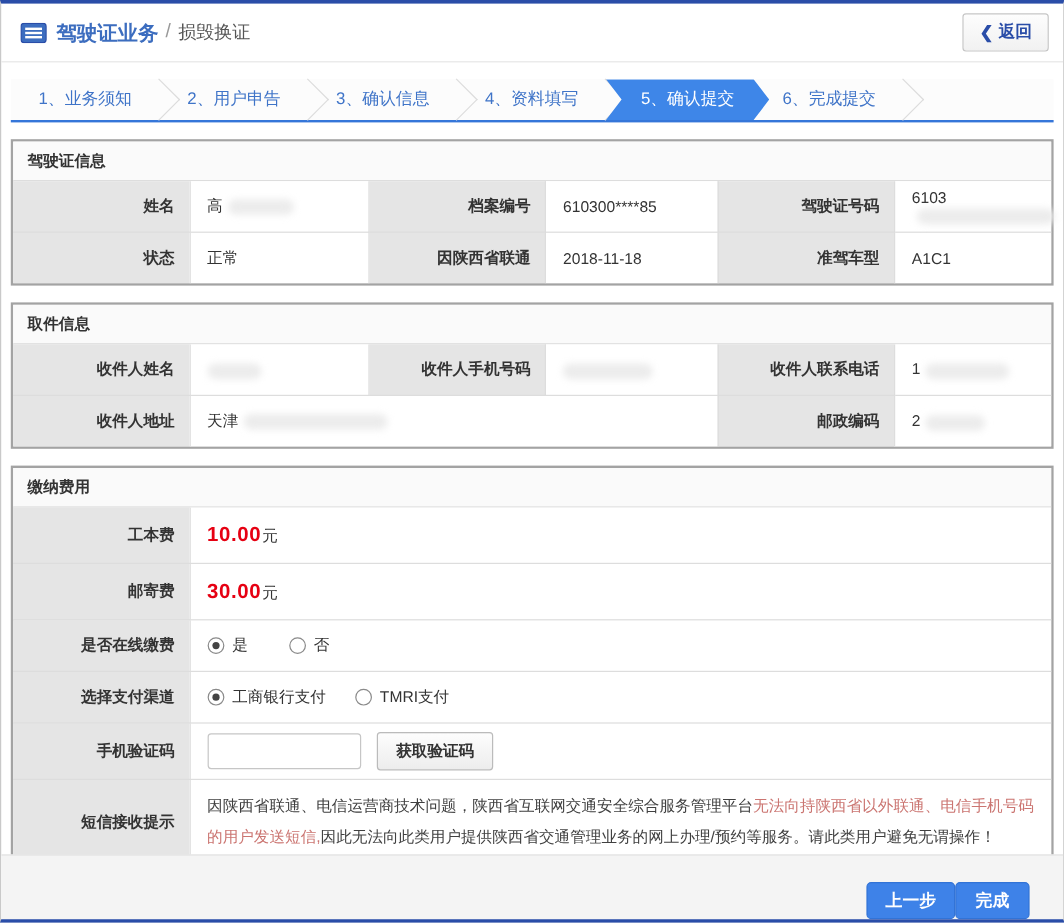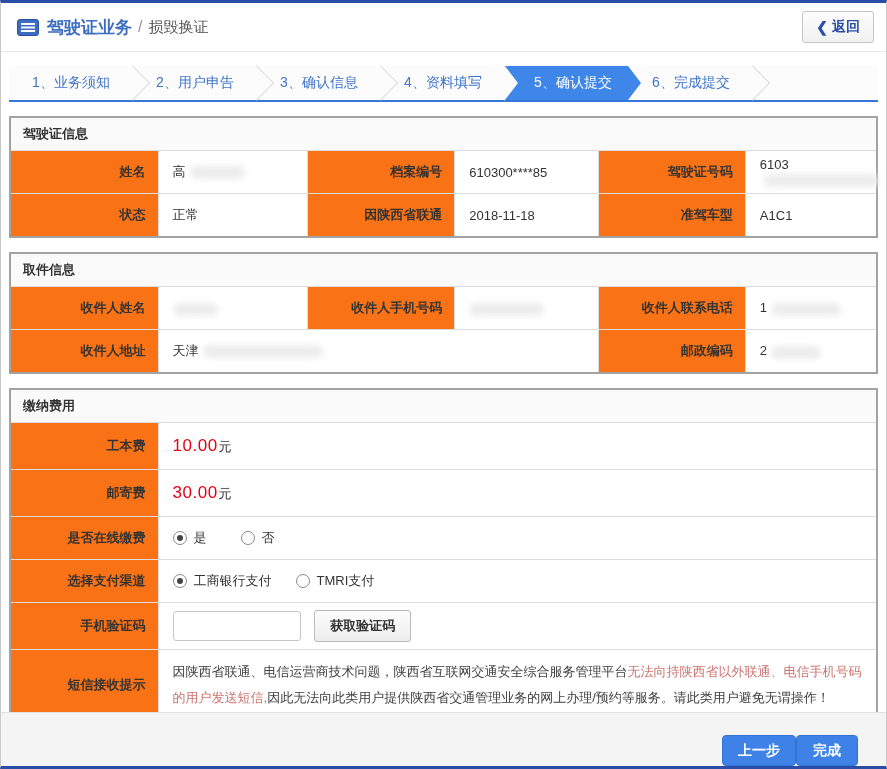--- a/index.html
+++ b/index.html
@@ -35,26 +35,26 @@
   }
   .step.active{
     background:#3e86e8;color:#ffffff;width:136px;margin-right:-12px;z-index:2;
     clip-path:polygon(0 0,calc(100% - 13px) 0,100% 50%,calc(100% - 13px) 100%,0 100%,13px 50%);
   }
   
   .section{margin:14px 8px 0 8px;border:2px solid #a3a3a3;}
   .section-title{padding:7px 12px;background:#fafafa;border-bottom:1px solid #ddd;font-size:13px;font-weight:bold;color:#333;}
   table.info{width:100%;border-collapse:collapse;border-style:hidden;table-layout:fixed;}
   table.info td{border:1px solid #ddd;height:42px;font-size:13px;vertical-align:middle;}
-  td.lbl{background:#f97316;text-align:right;padding:0 12px 0 4px;font-weight:bold;color:#333;}
+  td.lbl{background:#e5e5e5;text-align:right;padding:0 12px 0 4px;font-weight:bold;color:#333;}
   td.val{background:#fff;padding:0 8px 0 14px;color:#333;}
   .mask{display:inline-block;height:13px;border-radius:7px;background:#ececec;filter:blur(3px);vertical-align:middle;margin-left:4px;}
   .m55{width:55px}.m115{width:115px}.m45{width:45px;margin-left:0}.m75{width:75px;margin-left:0}.m70{width:70px}.m120{width:120px}.m50{width:50px}
   
-  .amount{font-size:17px;font-weight:normal;color:#e60012;letter-spacing:.5px;}
+  .amount{font-size:17px;font-weight:bold;color:#e60012;letter-spacing:.5px;}
   .unit{font-size:13px;color:#333;margin-left:1px;}
   .radio-row{display:flex;align-items:center;gap:8px;}
   .radio{width:14px;height:14px;border:1px solid #8a8a8a;border-radius:50%;display:inline-block;position:relative;background:#fff;box-sizing:border-box;flex:none;}
   .radio.selected::after{content:"";position:absolute;left:3px;top:3px;right:3px;bottom:3px;border-radius:50%;background:#444;}
   .opt{display:inline-flex;align-items:center;gap:7px;cursor:pointer;}
   .opt + .opt{margin-left:26px;}
   .code-input{width:128px;height:30px;border:1px solid #c6c6c6;border-radius:3px;box-sizing:border-box;padding:0 8px;font-size:13px;margin-right:10px;}
   .code-btn{height:32px;padding:0 15px;background:linear-gradient(#fdfdfd,#ededed);border:1px solid #bbb;border-radius:3px;font-size:13px;font-weight:bold;color:#333;cursor:pointer;}
   .notice{line-height:26px;font-size:13px;padding:9px 14px;}
   .notice .t1,.notice .t3{color:#404040;}

